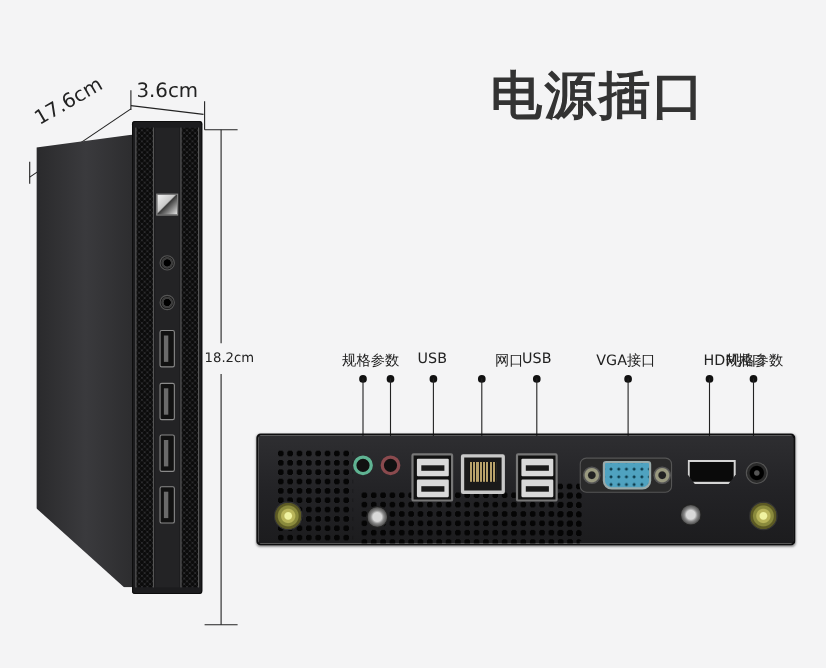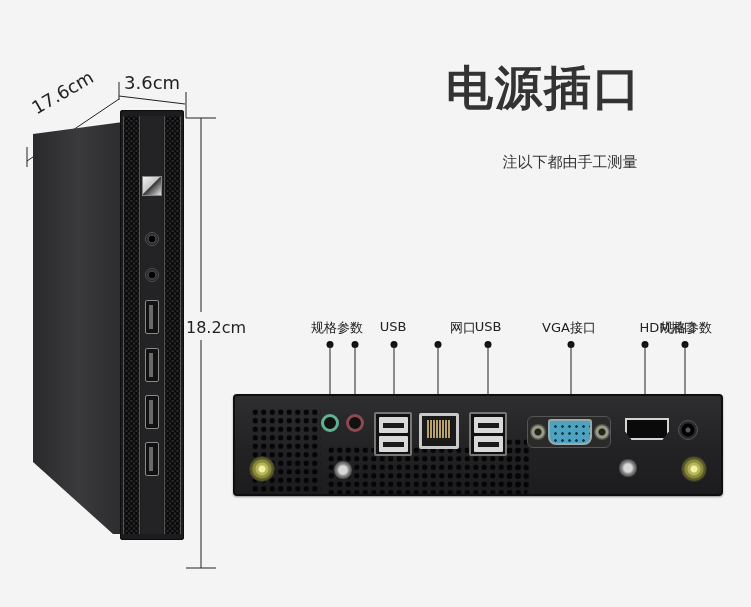--- a/index.html
+++ b/index.html
@@ -20,21 +20,21 @@
   }
   .note {
     position: absolute; left: 470px; top: 148px; width: 200px;
     font-size: 15px; line-height: 29px; text-align: center; color: #333;
   }
 
   
   .dim-text { position: absolute; font-size: 17px; color: #222; font-family: "DejaVu Sans", sans-serif; }
   .dim-width { left: 124px; top: 72px; font-size: 18px; }
   .dim-depth { left: 28px; top: 100px; transform: rotate(-30deg); transform-origin: left top; font-size: 18px; }
-  .dim-height { left: 186px; top: 318px; font-size: 16px; }
+  .dim-height { left: 186px; top: 318px; font-size: 12px; }
 
   svg.lines { position: absolute; left: 0; top: 0; }
 
   
   .tower-side {
     position: absolute; left: 33px; top: 122px; width: 90px; height: 412px;
     background: linear-gradient(90deg, #2a2a2c 0%, #3a3a3d 50%, #2c2c2e 100%);
     clip-path: polygon(0 12px, 90px 0, 90px 412px, 80px 412px, 0 340px);
   }
   .tower-front {
@@ -149,21 +149,20 @@
     border: 1px solid #555;
   }
 </style>
 </head>
 <body>
 
 <div class="stage">
 
   <div class="title">电源插口</div>
   <div class="note">
-    <div>注以下都由手工测量</div>
   </div>
 
   <svg class="lines" width="751" height="607">
 
     <line x1="119" y1="82" x2="119" y2="100" stroke="#222" stroke-width="1"></line>
     <line x1="119" y1="96" x2="185" y2="104" stroke="#222" stroke-width="1"></line>
     <line x1="186" y1="92" x2="186" y2="118" stroke="#222" stroke-width="1"></line>
 
     <line x1="27" y1="147" x2="27" y2="167" stroke="#222" stroke-width="1"></line>
     <line x1="27" y1="161" x2="119" y2="99" stroke="#222" stroke-width="1"></line>

